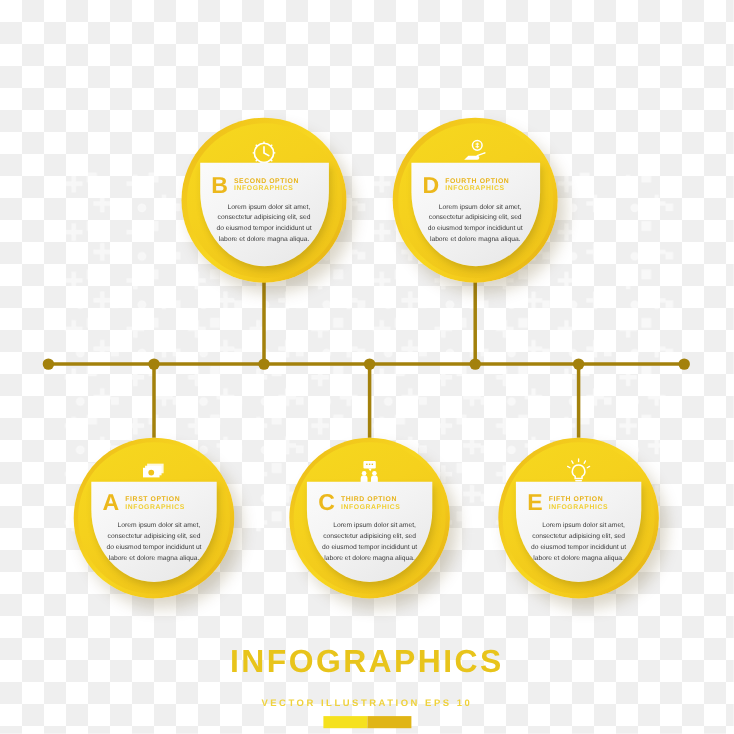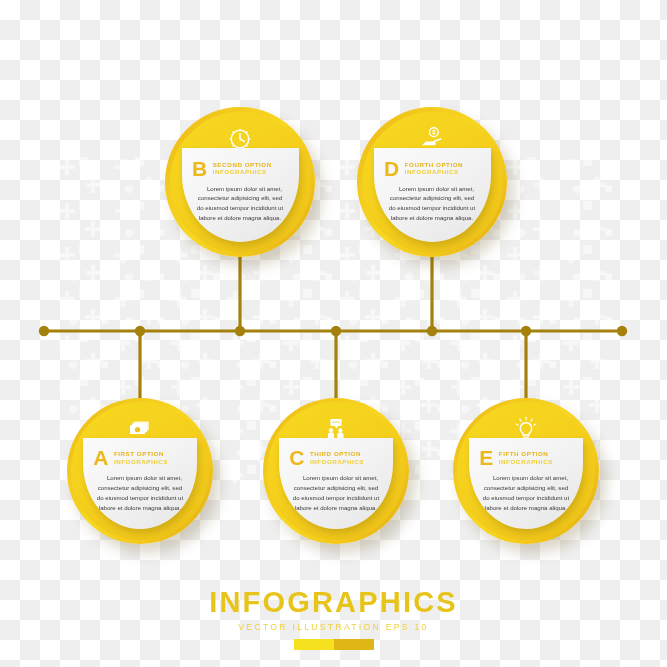--- a/index.html
+++ b/index.html
@@ -155,23 +155,23 @@
     text-align: center;
   }
   .footer .big {
     font-size: 29px;
     font-weight: bold;
     letter-spacing: 2.2px;
     color: #e8c41b;
     line-height: 1;
   }
   .footer .small {
-    margin-top: 5px;
+    margin-top: 17px;
     font-size: 8.6px;
-    font-weight: normal;
+    font-weight: bold;
     letter-spacing: 2.3px;
     color: #efd23d;
   }
   .footer .bar {
     margin: 7px auto 0;
     width: 80px;
     height: 11px;
     display: flex;
   }
   .footer .bar .l { flex: 1; background: #f5e11e; }

